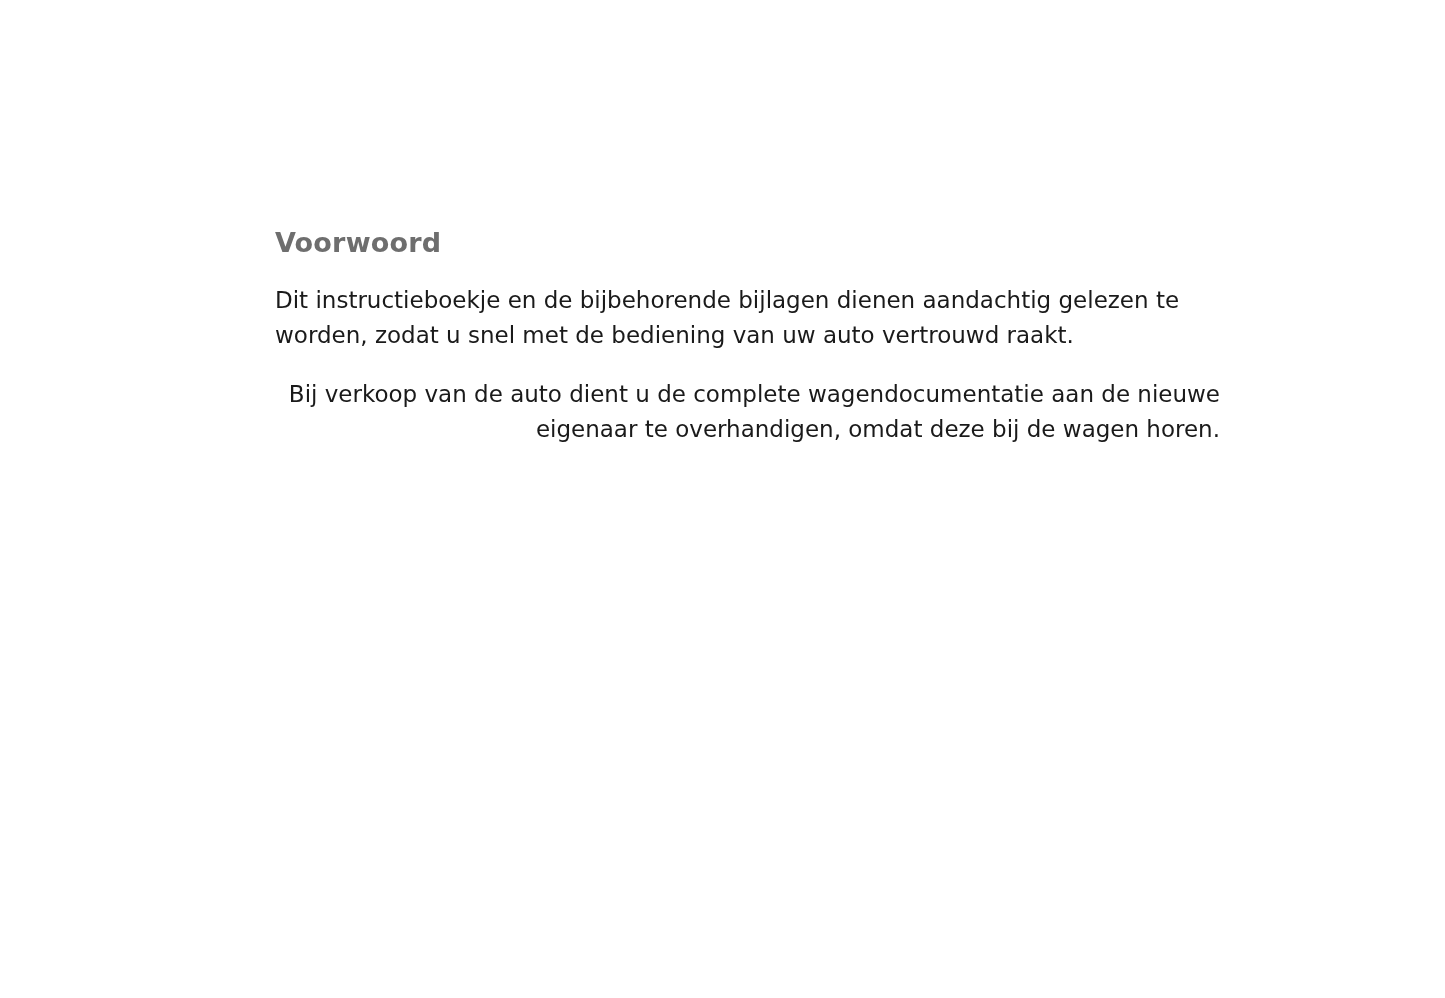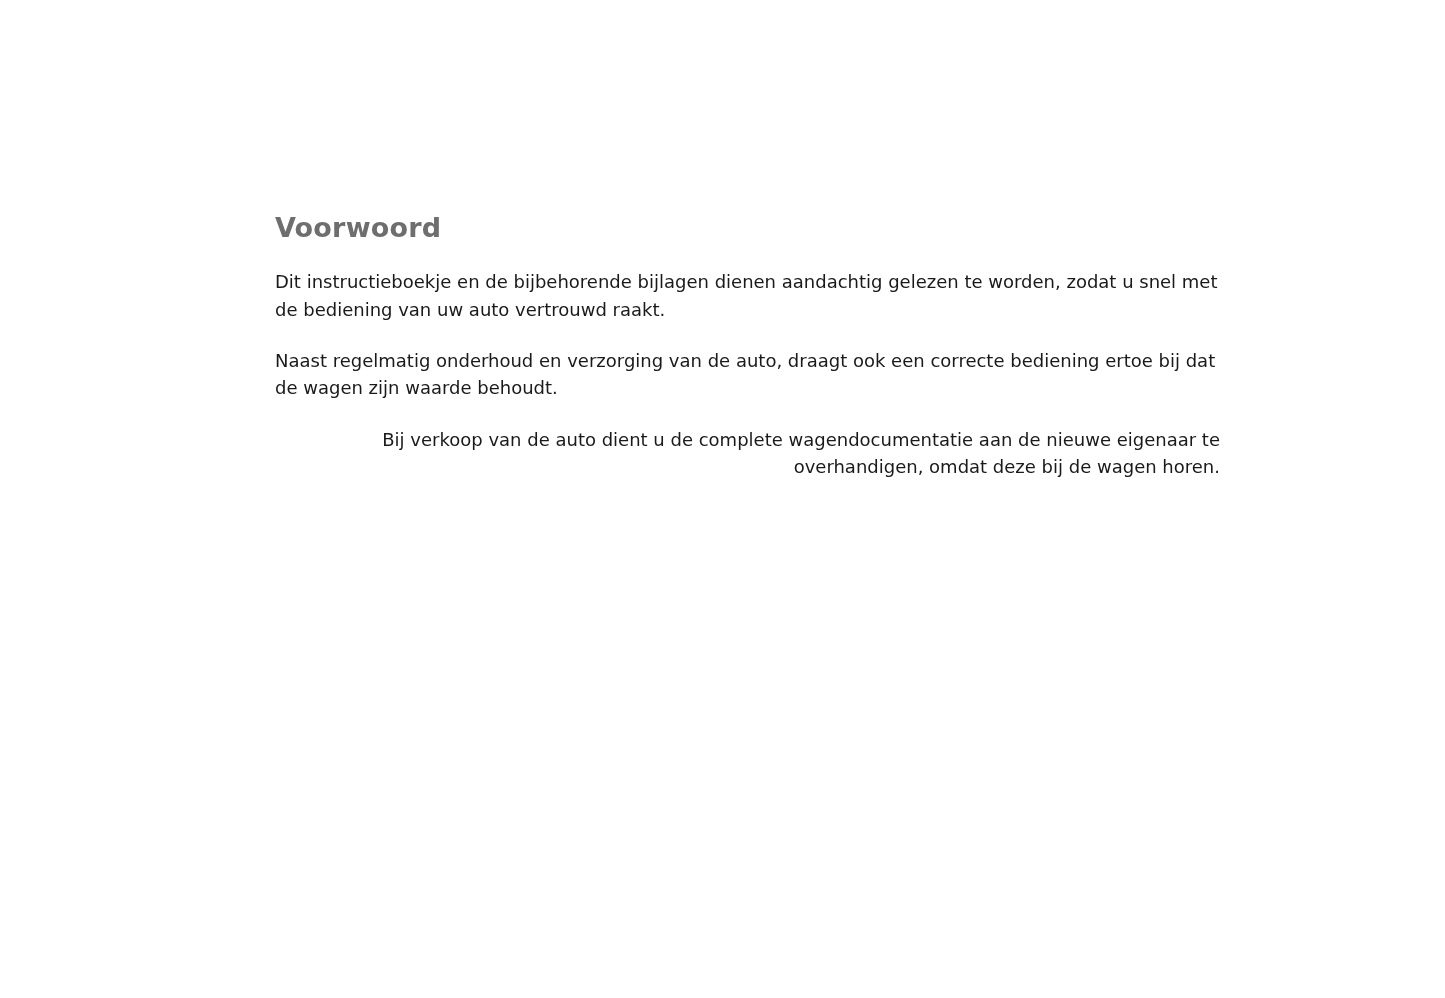--- a/index.html
+++ b/index.html
@@ -17,33 +17,33 @@
   }
   .page {
     position: relative;
     width: 1445px;
     height: 998px;
     box-sizing: border-box;
   }
   .content {
     position: absolute;
     left: 275px;
-    top: 212px;
+    top: 227px;
     width: 945px;
   }
   .doc-title {
     font-size: 27px;
     font-weight: bold;
     color: #6e6e6e;
     letter-spacing: 0.2px;
     margin: 0 0 24px 0;
     line-height: 1.2;
   }
   .para {
-    font-size: 18px;
+    font-size: 23px;
     line-height: 1.52;
     margin: 0 0 24px 0;
     color: #1a1a1a;
     font-weight: normal;
   }
   .para.bold {
     font-weight: bold;
     color: #000000;
   }
   .para:last-child {
@@ -54,19 +54,18 @@
 </head>
 <body>
 
 <div class="page">
   <div class="content">
 
     <h1 class="doc-title">Voorwoord</h1>
 
     <p class="para">Dit instructieboekje en de bijbehorende bijlagen dienen aandachtig gelezen te worden, zodat u snel met de bediening van uw auto vertrouwd raakt.</p>
 
-    <p class="para">Naast regelmatig onderhoud en verzorging van de auto, draagt ook een correcte bediening ertoe bij dat de wagen zijn waarde behoudt.</p>
 
 
     <p class="para">Bij verkoop van de auto dient u de complete wagendocumentatie aan de nieuwe eigenaar te overhandigen, omdat deze bij de wagen horen.</p>
 
   </div>
 </div>
 
 </body></html>

